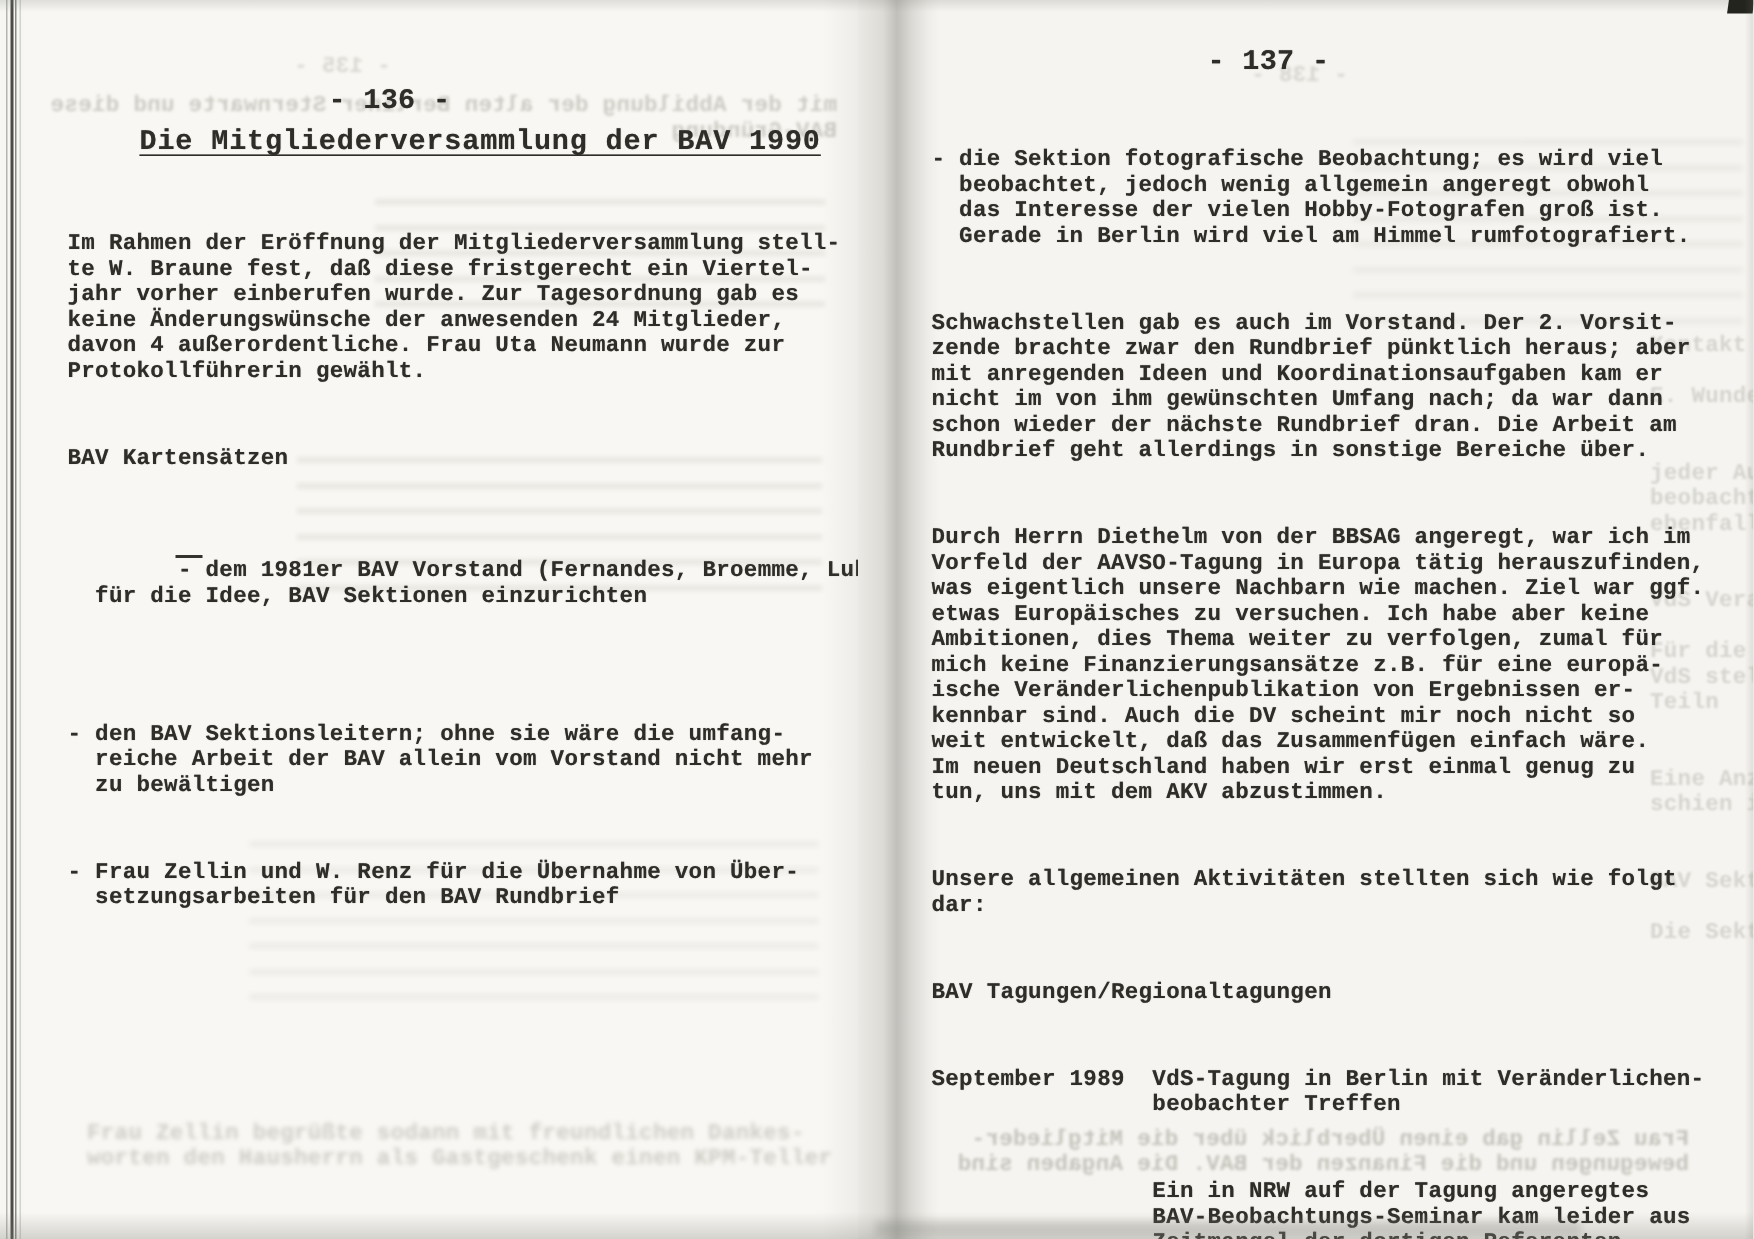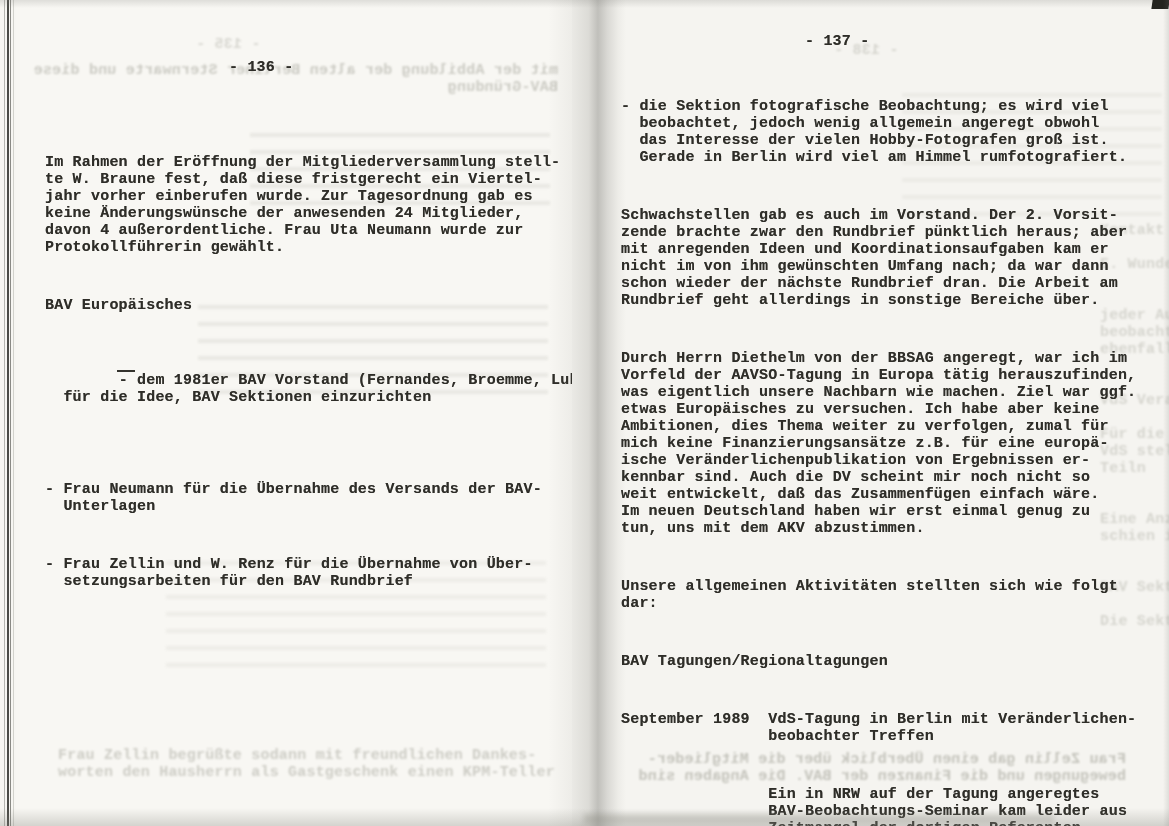--- a/index.html
+++ b/index.html
@@ -7,21 +7,21 @@
     position:relative; width:1169px; height:826px; overflow:hidden;
     background:#f7f6f2;
     font-family:"Liberation Mono","DejaVu Sans Mono",monospace;
     font-weight:700; color:#2e2d28;
   }
   .page{position:absolute; top:0; height:826px; overflow:hidden;}
   .page-left{left:16px; width:556px; background:#f8f7f3;}
   .page-right{left:572px; width:597px; background:#f5f4f0;}
   .txt{
     position:absolute; white-space:pre;
-    font-size:15px; line-height:17px; letter-spacing:.2px;
+    font-size:19px; line-height:17px; letter-spacing:.2px;
     text-shadow:0 0 .6px rgba(46,45,40,.55);
     text-align:center;
   }
   .flow .blk{position:relative; white-space:pre; margin:0 0 7px 0;}
   .flow{position:absolute; white-space:pre; font-size:15px; line-height:17px;
         letter-spacing:.2px; text-shadow:0 0 .6px rgba(46,45,40,.55);}
   .title{
     text-decoration:underline; text-underline-offset:4px;
     text-decoration-thickness:1.2px; letter-spacing:.55px;
   }
@@ -71,37 +71,39 @@
 
     <div class="bleed mirror" style="left:180px; top:36px; opacity:.30;">- 135 -</div>
     <div class="bleed mirror" style="left:42px; top:62px; width:500px;">mit der Abbildung der alten Berliner Sternwarte und diese
 BAV-Gründung</div>
     <div class="smudge" style="left:234px; top:128px; width:300px; height:82px;"></div>
     <div class="smudge" style="left:182px; top:300px; width:350px; height:104px;"></div>
     <div class="smudge" style="left:150px; top:556px; width:380px; height:118px; opacity:.22;"></div>
     <div class="bleed" style="left:42px; top:747px; opacity:.40; filter:blur(1.3px);">Frau Zellin begrüßte sodann mit freundlichen Dankes-
 worten den Hausherrn als Gastgeschenk einen KPM-Teller</div>
 
-    <div class="txt" style="left:213px; top:59px;">- 136 -</div>
+    <div class="txt" style="left:203px; top:59px;">- 136 -</div>
+    <div class="txt title" style="left:77px; top:86px;">Die Mitgliederversammlung der BAV 1990</div>
 
     <div class="flow" style="left:29px; top:120px; width:516px;">
       <div class="blk">Im Rahmen der Eröffnung der Mitgliederversammlung stell-
 te W. Braune fest, daß diese fristgerecht ein Viertel-
 jahr vorher einberufen wurde. Zur Tagesordnung gab es
 keine Änderungswünsche der anwesenden 24 Mitglieder,
 davon 4 außerordentliche. Frau Uta Neumann wurde zur
 Protokollführerin gewählt.</div>
-      <div class="blk">BAV Europäisches</div>
+      <div class="blk">BAV Kartensätzen</div>
       <div class="blk">
         <span>- dem 1981er BAV Vorstand (Fernandes, Broemme, Lukas)
   für die Idee, BAV Sektionen einzurichten</span>
         <i class="u81"></i>
       </div>
-      <div class="blk">- Frau Neumann für die Übernahme des Versands der BAV-
-  Unterlagen</div>
+      <div class="blk">- den BAV Sektionsleitern; ohne sie wäre die umfang-
+  reiche Arbeit der BAV allein vom Vorstand nicht mehr
+  zu bewältigen</div>
       <div class="blk">- Frau Zellin und W. Renz für die Übernahme von Über-
   setzungsarbeiten für den BAV Rundbrief</div>
       
       
       
       
     </div>
   </div>
 
   <div class="page page-right">

